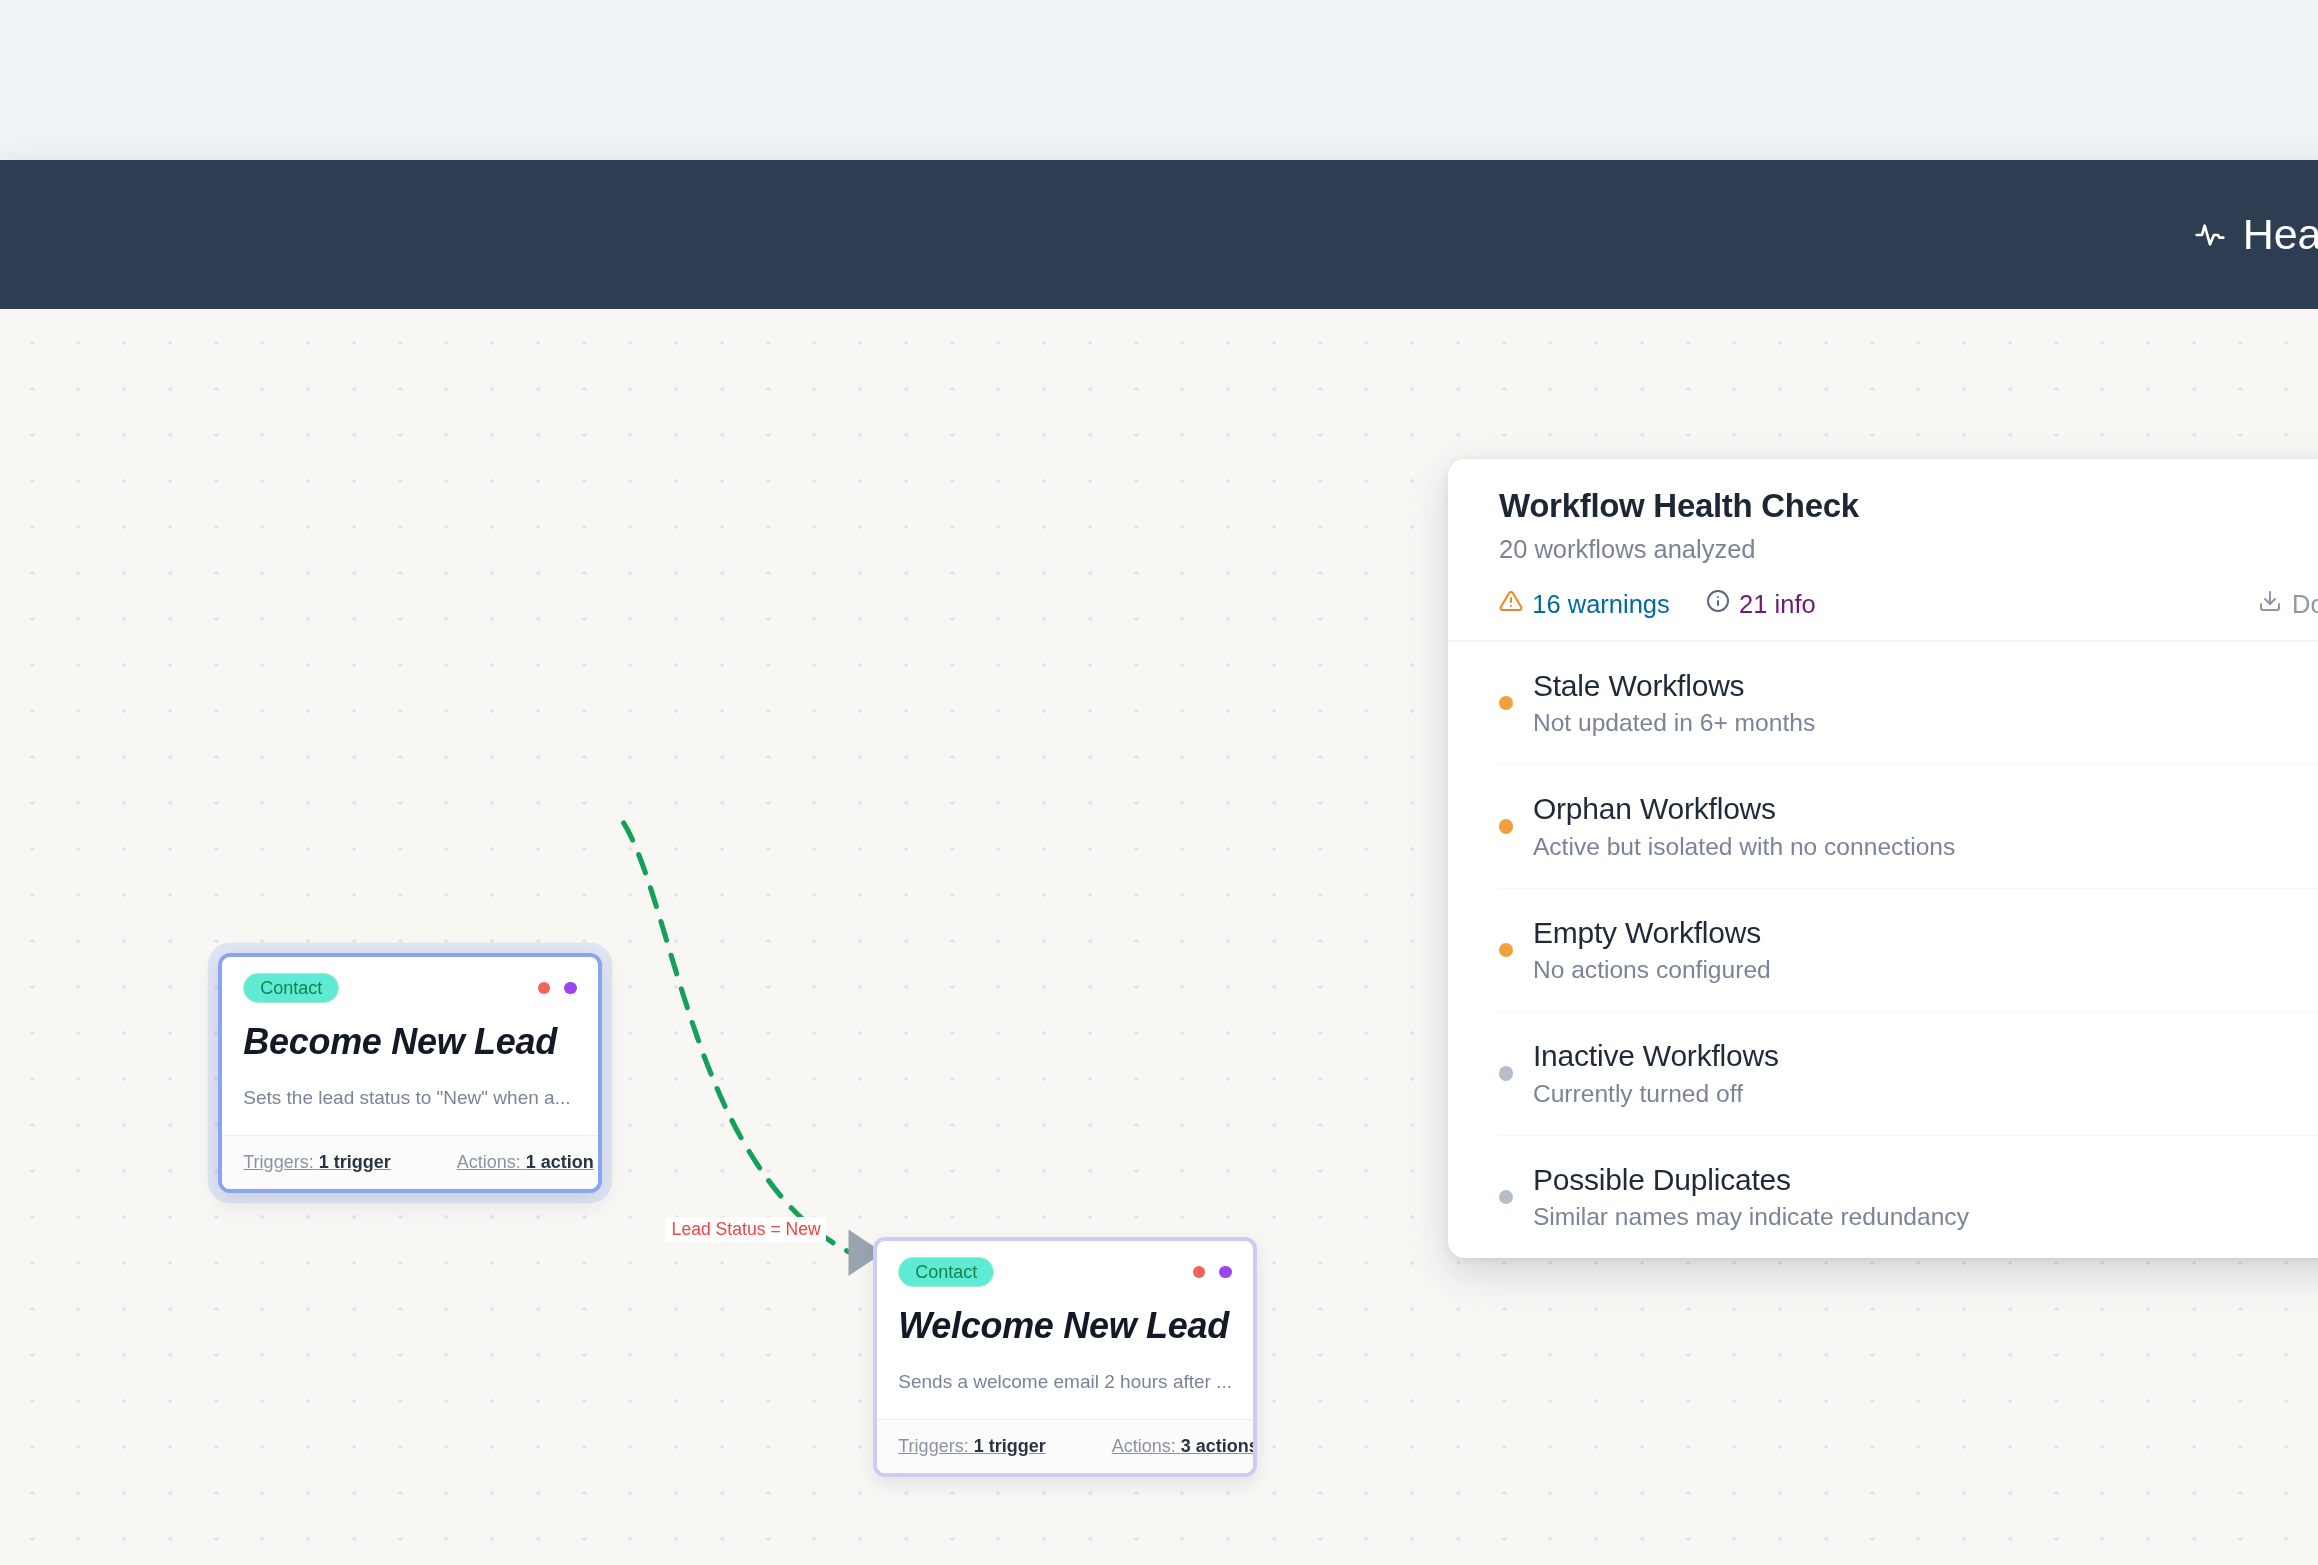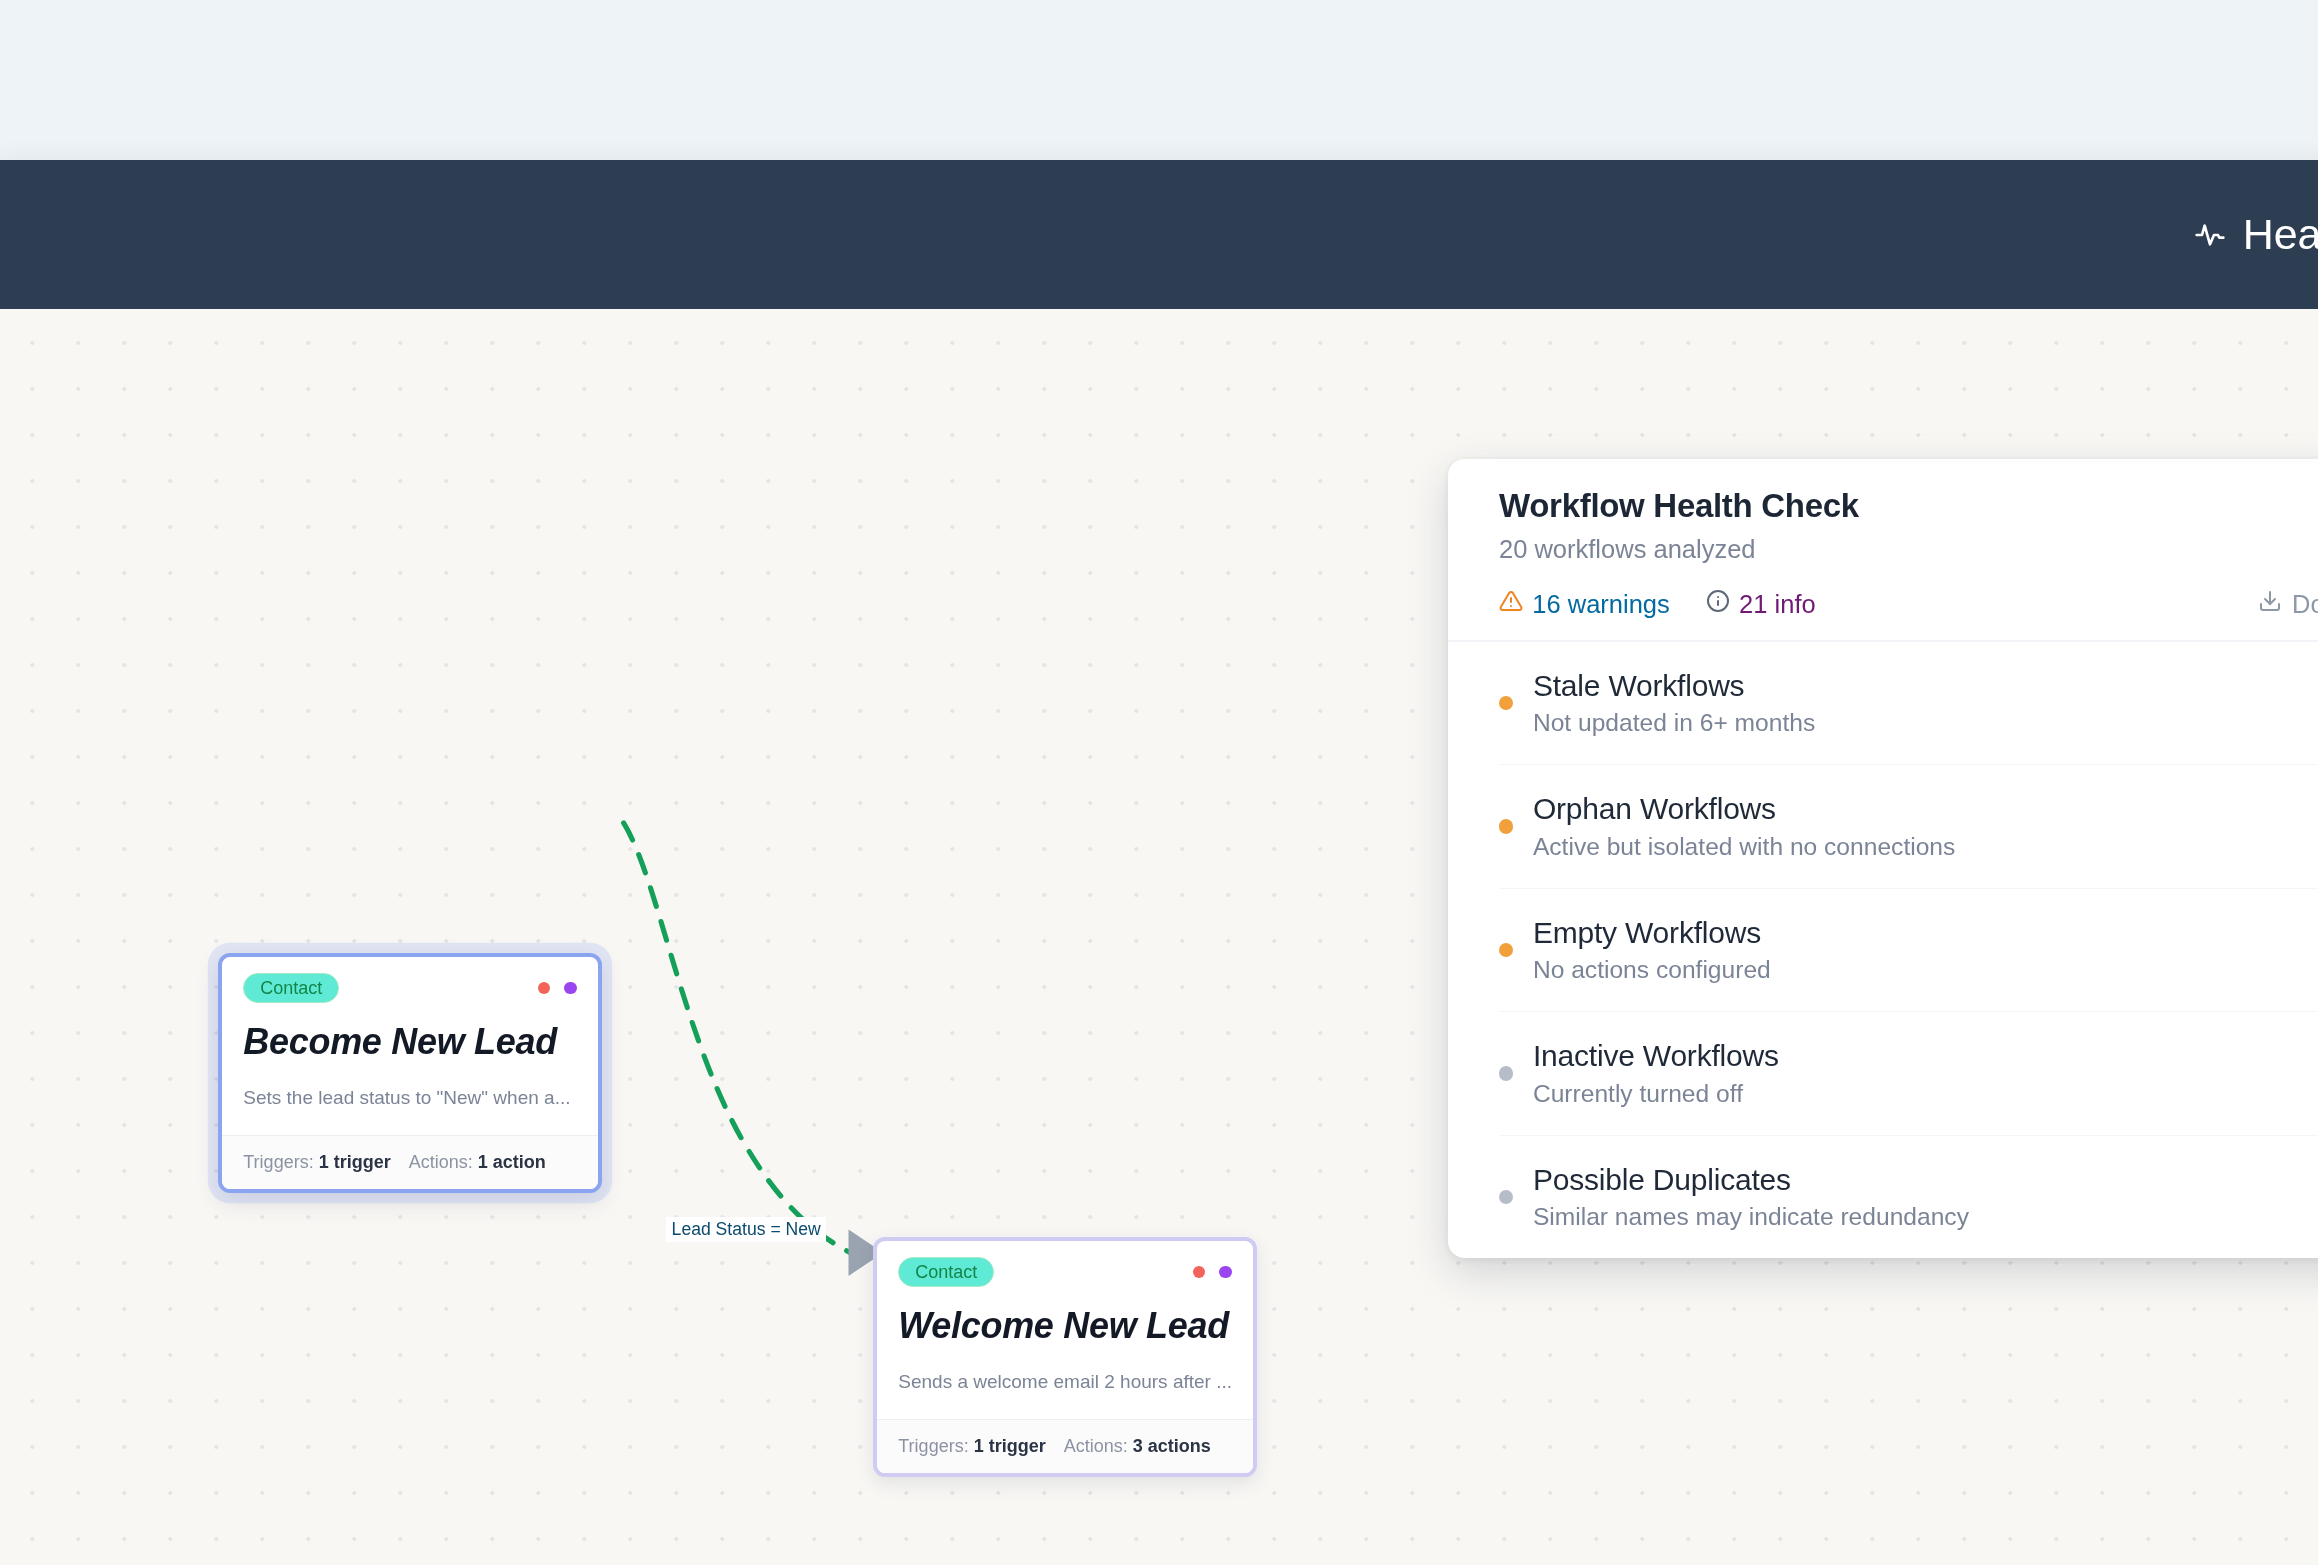--- a/index.html
+++ b/index.html
@@ -78,21 +78,21 @@
     left: 0; top: 0;
     width: 2622px;
     height: 1256px;
     pointer-events: none;
   }
   #edge-label {
     position: absolute;
     left: 666px;
     top: 908px;
     background: #ffffff;
-    color: #0c4a6e;
+    color: #ef4444;
     font-size: 17.6px;
     font-weight: 400;
     padding: 1.9px 5.6px;
     white-space: nowrap;
   }
 
   
   .node-card {
     position: absolute;
     width: 376px;
@@ -144,24 +144,25 @@
     margin-bottom: 9.3px;
     font-size: 19px;
     color: #7b8496;
     white-space: nowrap;
   }
   .node-footer {
     border-top: 1.4px solid #edeef1;
     background: #fbfbfc;
     padding: 16px 21.3px 16px 21.3px;
     display: flex;
-    gap: 18px;
+    gap: 66px;
     font-size: 18px;
     color: #8b93a3;
     white-space: nowrap;
+    text-decoration: underline;
   }
   .node-footer b { color: #2b3444; font-weight: bold; }
 
   
   #health-panel {
     position: absolute;
     left: 1448px;
     top: 299px;
     width: 1092px;
     background: #ffffff;

